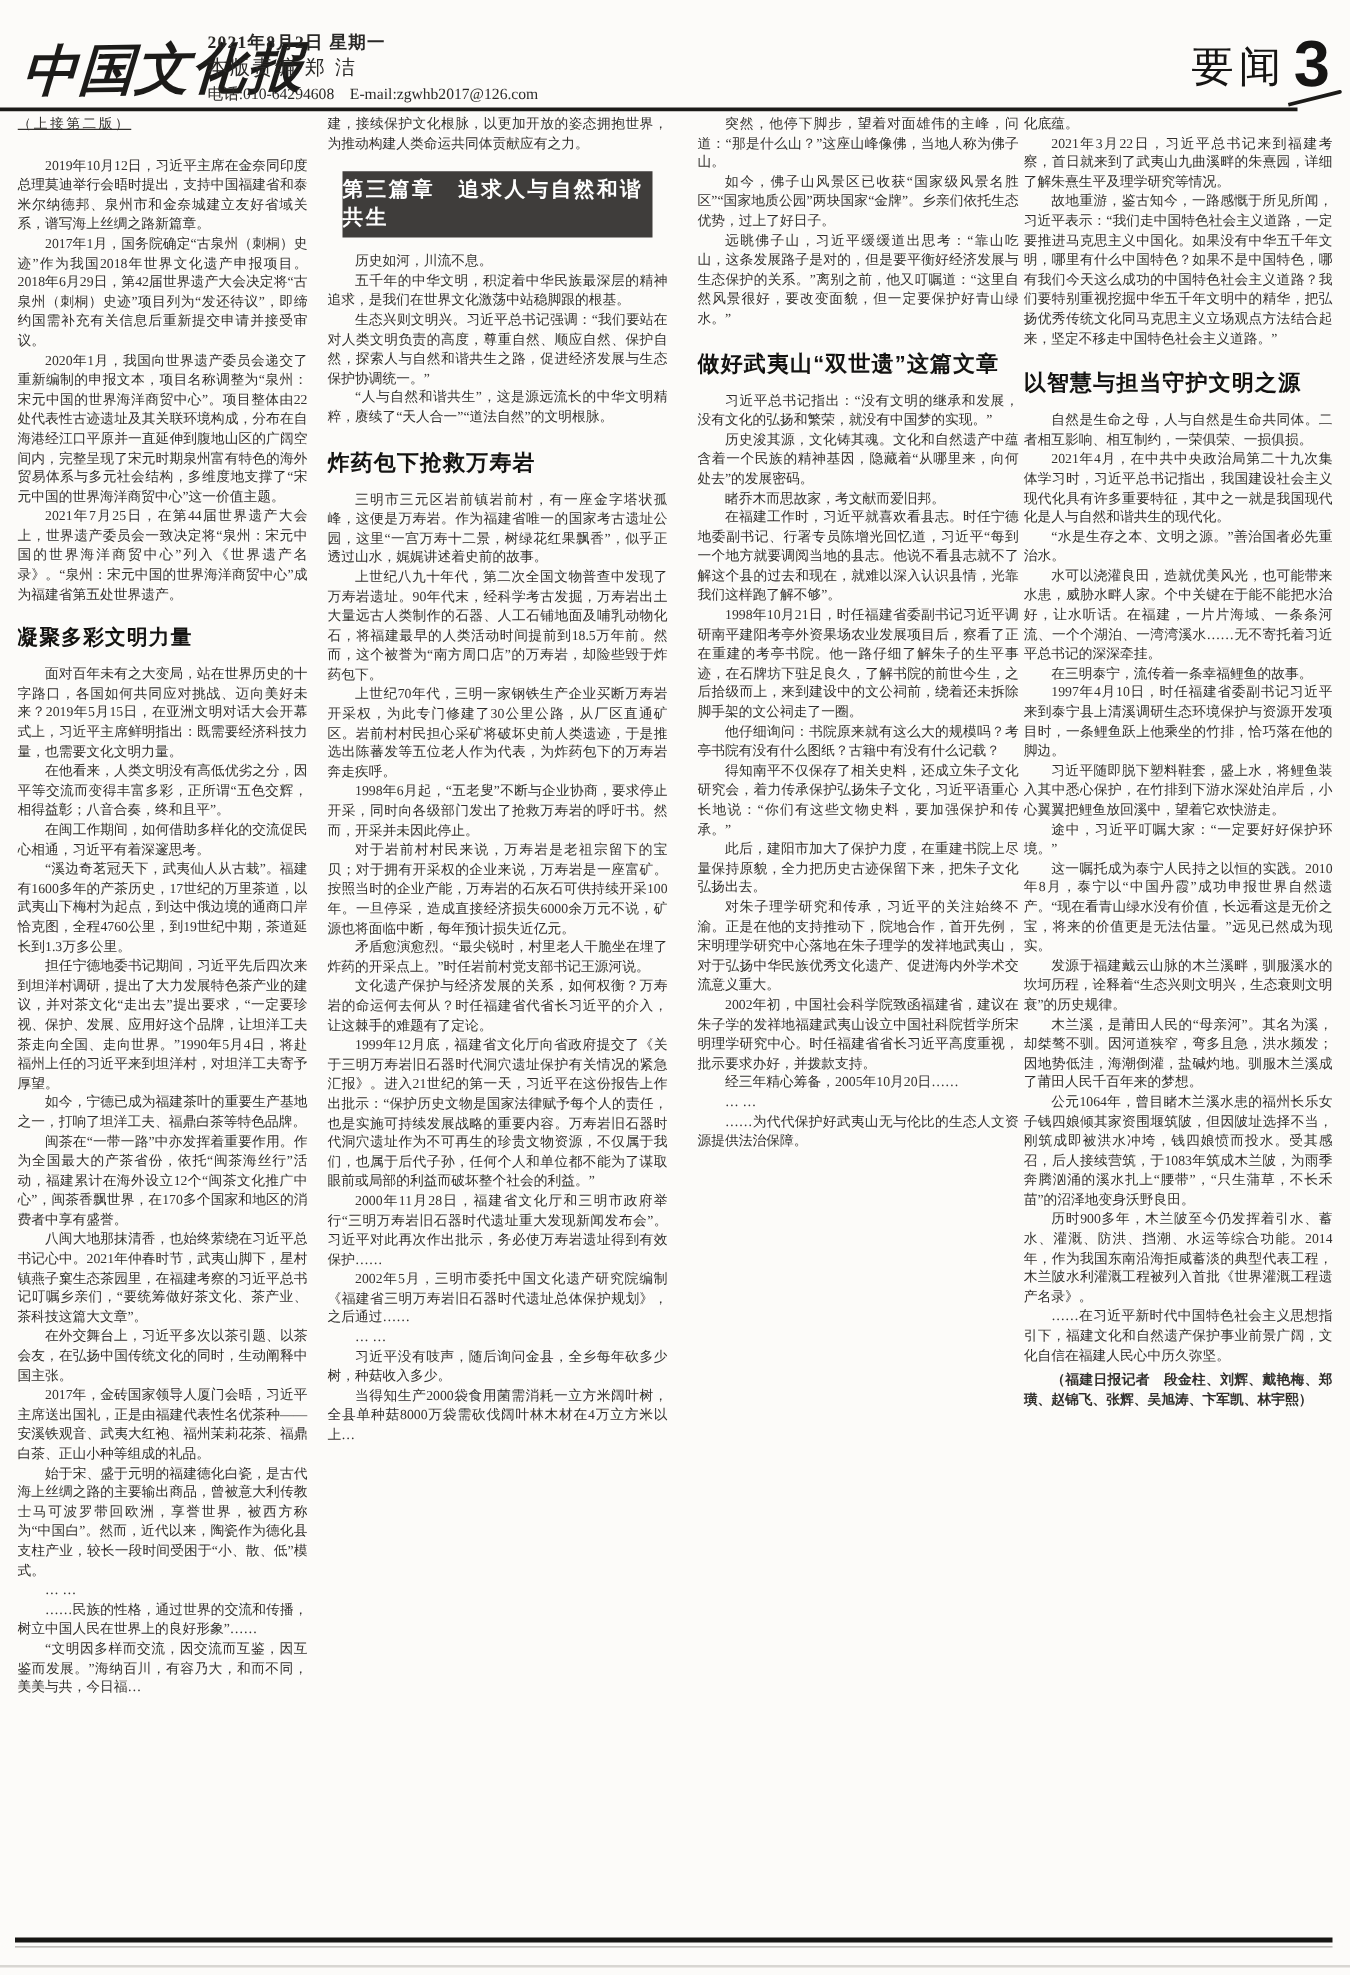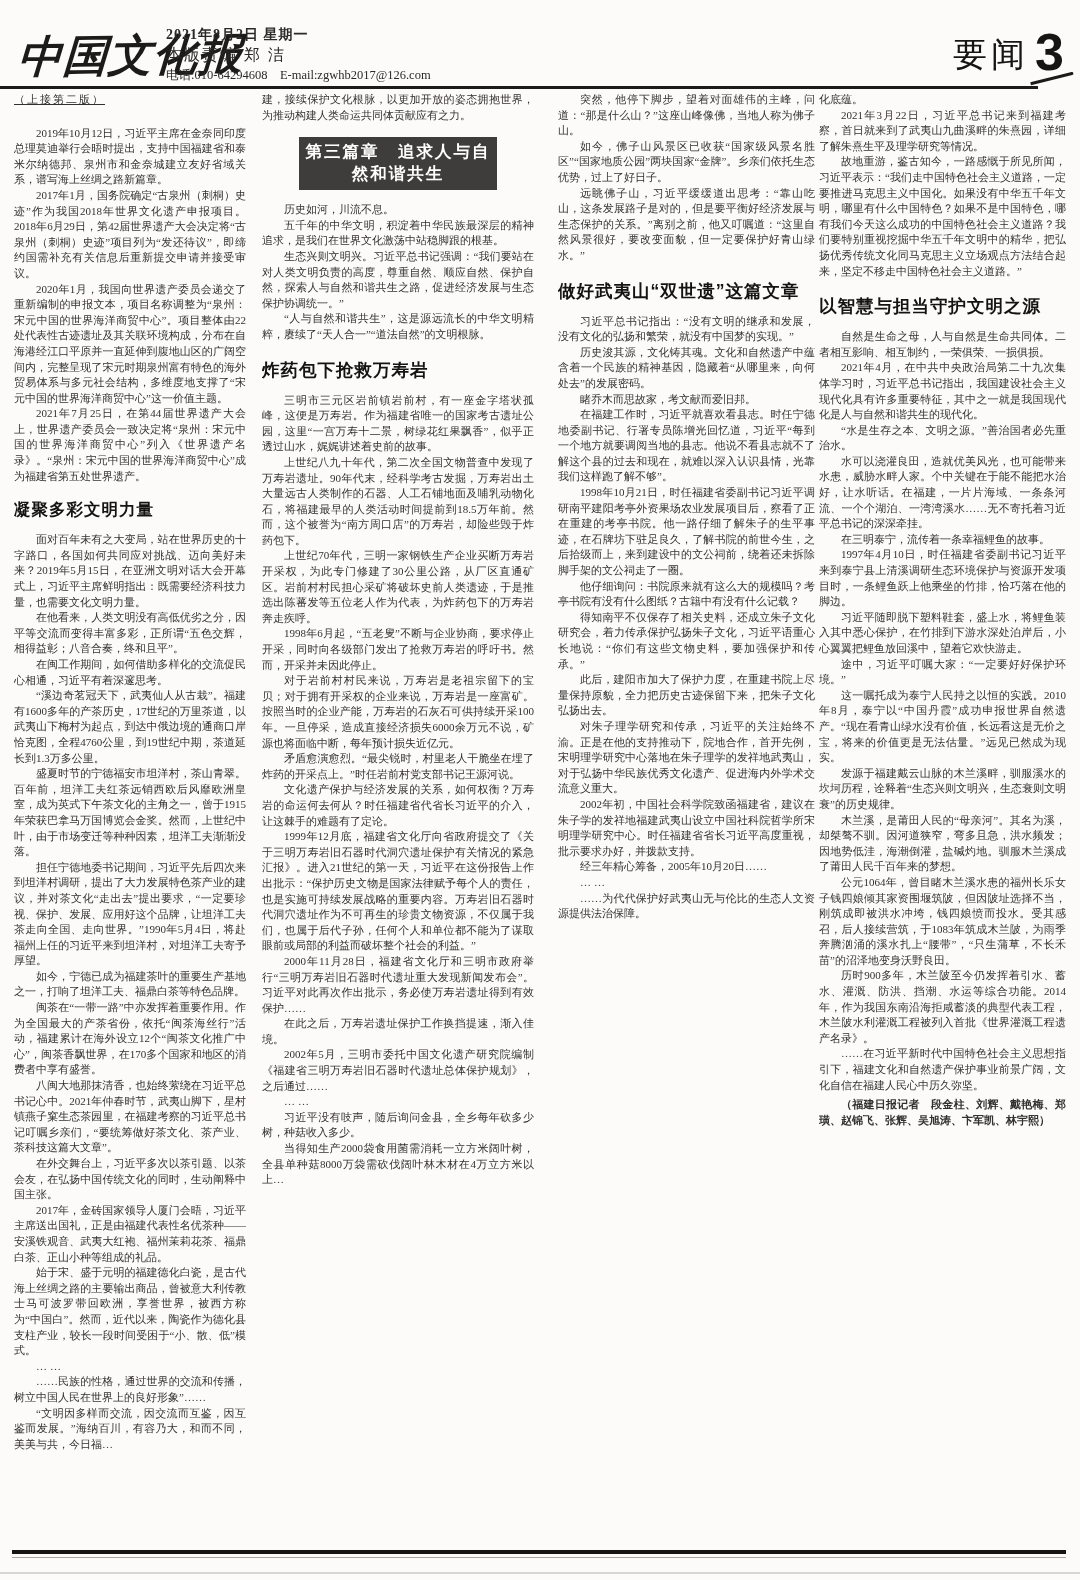--- a/index.html
+++ b/index.html
@@ -51,23 +51,23 @@
   .blk-ellipsis{text-indent:2em;letter-spacing:3px;}
   .blk-credit{text-indent:2em;font-weight:bold;margin-top:4px;}
   .blk-h{
     font-family:"Liberation Sans","DejaVu Sans",sans-serif;
     font-size:17.5px;font-weight:bold;color:#141311;
     text-indent:0;margin:15px 0 11px 0;letter-spacing:1px;text-align:left;
   }
   #c1 .blk-h{font-size:16.5px;}
   .blk-bar{
     font-family:"Liberation Sans","DejaVu Sans",sans-serif;
-    font-weight:bold;text-align:center;
+    font-weight:bold;text-align:left;
     margin:14px auto 12px auto;padding:4px 0 5px 0;
-    font-size:16.5px;letter-spacing:2px;width:198px;
+    font-size:16.5px;letter-spacing:2px;width:248px;
   }
 
   
   .bottom-rule{position:absolute;left:12px;top:1550px;width:1054px;height:0;border-top:4px solid #16151 3;border-top:4px solid #161513;}
   .bottom-rule-thin{position:absolute;left:12px;top:1557px;width:1054px;height:0;border-top:1px solid #a9a7a3;}
   .page-edge{position:absolute;left:0;top:1572px;width:1080px;height:2px;background:#d8d6d2;}
 </style>
 </head>
 <body>
 
@@ -91,21 +91,20 @@
       <p class="blk blk-note">（上接第二版）</p>
       <p class="blk blk-p">2019年10月12日，习近平主席在金奈同印度总理莫迪举行会晤时提出，支持中国福建省和泰米尔纳德邦、泉州市和金奈城建立友好省域关系，谱写海上丝绸之路新篇章。</p>
       <p class="blk blk-p">2017年1月，国务院确定“古泉州（刺桐）史迹”作为我国2018年世界文化遗产申报项目。2018年6月29日，第42届世界遗产大会决定将“古泉州（刺桐）史迹”项目列为“发还待议”，即缔约国需补充有关信息后重新提交申请并接受审议。</p>
       <p class="blk blk-p">2020年1月，我国向世界遗产委员会递交了重新编制的申报文本，项目名称调整为“泉州：宋元中国的世界海洋商贸中心”。项目整体由22处代表性古迹遗址及其关联环境构成，分布在自海港经江口平原并一直延伸到腹地山区的广阔空间内，完整呈现了宋元时期泉州富有特色的海外贸易体系与多元社会结构，多维度地支撑了“宋元中国的世界海洋商贸中心”这一价值主题。</p>
       <p class="blk blk-p">2021年7月25日，在第44届世界遗产大会上，世界遗产委员会一致决定将“泉州：宋元中国的世界海洋商贸中心”列入《世界遗产名录》。“泉州：宋元中国的世界海洋商贸中心”成为福建省第五处世界遗产。</p>
       <h3 class="blk blk-h">凝聚多彩文明力量</h3>
       <p class="blk blk-p">面对百年未有之大变局，站在世界历史的十字路口，各国如何共同应对挑战、迈向美好未来？2019年5月15日，在亚洲文明对话大会开幕式上，习近平主席鲜明指出：既需要经济科技力量，也需要文化文明力量。</p>
       <p class="blk blk-p">在他看来，人类文明没有高低优劣之分，因平等交流而变得丰富多彩，正所谓“五色交辉，相得益彰；八音合奏，终和且平”。</p>
       <p class="blk blk-p">在闽工作期间，如何借助多样化的交流促民心相通，习近平有着深邃思考。</p>
       <p class="blk blk-p">“溪边奇茗冠天下，武夷仙人从古栽”。福建有1600多年的产茶历史，17世纪的万里茶道，以武夷山下梅村为起点，到达中俄边境的通商口岸恰克图，全程4760公里，到19世纪中期，茶道延长到1.3万多公里。</p>
-      <p class="blk blk-p">盛夏时节的宁德福安市坦洋村，茶山青翠。百年前，坦洋工夫红茶远销西欧后风靡欧洲皇室，成为英式下午茶文化的主角之一，曾于1915年荣获巴拿马万国博览会金奖。然而，上世纪中叶，由于市场变迁等种种因素，坦洋工夫渐渐没落。</p>
       <p class="blk blk-p">担任宁德地委书记期间，习近平先后四次来到坦洋村调研，提出了大力发展特色茶产业的建议，并对茶文化“走出去”提出要求，“一定要珍视、保护、发展、应用好这个品牌，让坦洋工夫茶走向全国、走向世界。”1990年5月4日，将赴福州上任的习近平来到坦洋村，对坦洋工夫寄予厚望。</p>
       <p class="blk blk-p">如今，宁德已成为福建茶叶的重要生产基地之一，打响了坦洋工夫、福鼎白茶等特色品牌。</p>
       <p class="blk blk-p">闽茶在“一带一路”中亦发挥着重要作用。作为全国最大的产茶省份，依托“闽茶海丝行”活动，福建累计在海外设立12个“闽茶文化推广中心”，闽茶香飘世界，在170多个国家和地区的消费者中享有盛誉。</p>
       <p class="blk blk-p">八闽大地那抹清香，也始终萦绕在习近平总书记心中。2021年仲春时节，武夷山脚下，星村镇燕子窠生态茶园里，在福建考察的习近平总书记叮嘱乡亲们，“要统筹做好茶文化、茶产业、茶科技这篇大文章”。</p>
       <p class="blk blk-p">在外交舞台上，习近平多次以茶引题、以茶会友，在弘扬中国传统文化的同时，生动阐释中国主张。</p>
       <p class="blk blk-p">2017年，金砖国家领导人厦门会晤，习近平主席送出国礼，正是由福建代表性名优茶种——安溪铁观音、武夷大红袍、福州茉莉花茶、福鼎白茶、正山小种等组成的礼品。</p>
       <p class="blk blk-p">始于宋、盛于元明的福建德化白瓷，是古代海上丝绸之路的主要输出商品，曾被意大利传教士马可波罗带回欧洲，享誉世界，被西方称为“中国白”。然而，近代以来，陶瓷作为德化县支柱产业，较长一段时间受困于“小、散、低”模式。</p>
       <p class="blk blk-ellipsis">……</p>
       <p class="blk blk-p">……民族的性格，通过世界的交流和传播，树立中国人民在世界上的良好形象”……</p>
       <p class="blk blk-p">“文明因多样而交流，因交流而互鉴，因互鉴而发展。”海纳百川，有容乃大，和而不同，美美与共，今日福…</p>
@@ -120,21 +119,20 @@
       <h3 class="blk blk-h">炸药包下抢救万寿岩</h3>
       <p class="blk blk-p">三明市三元区岩前镇岩前村，有一座金字塔状孤峰，这便是万寿岩。作为福建省唯一的国家考古遗址公园，这里“一宫万寿十二景，树绿花红果飘香”，似乎正透过山水，娓娓讲述着史前的故事。</p>
       <p class="blk blk-p">上世纪八九十年代，第二次全国文物普查中发现了万寿岩遗址。90年代末，经科学考古发掘，万寿岩出土大量远古人类制作的石器、人工石铺地面及哺乳动物化石，将福建最早的人类活动时间提前到18.5万年前。然而，这个被誉为“南方周口店”的万寿岩，却险些毁于炸药包下。</p>
       <p class="blk blk-p">上世纪70年代，三明一家钢铁生产企业买断万寿岩开采权，为此专门修建了30公里公路，从厂区直通矿区。岩前村村民担心采矿将破坏史前人类遗迹，于是推选出陈蕃发等五位老人作为代表，为炸药包下的万寿岩奔走疾呼。</p>
       <p class="blk blk-p">1998年6月起，“五老叟”不断与企业协商，要求停止开采，同时向各级部门发出了抢救万寿岩的呼吁书。然而，开采并未因此停止。</p>
       <p class="blk blk-p">对于岩前村村民来说，万寿岩是老祖宗留下的宝贝；对于拥有开采权的企业来说，万寿岩是一座富矿。按照当时的企业产能，万寿岩的石灰石可供持续开采100年。一旦停采，造成直接经济损失6000余万元不说，矿源也将面临中断，每年预计损失近亿元。</p>
       <p class="blk blk-p">矛盾愈演愈烈。“最尖锐时，村里老人干脆坐在埋了炸药的开采点上。”时任岩前村党支部书记王源河说。</p>
       <p class="blk blk-p">文化遗产保护与经济发展的关系，如何权衡？万寿岩的命运何去何从？时任福建省代省长习近平的介入，让这棘手的难题有了定论。</p>
       <p class="blk blk-p">1999年12月底，福建省文化厅向省政府提交了《关于三明万寿岩旧石器时代洞穴遗址保护有关情况的紧急汇报》。进入21世纪的第一天，习近平在这份报告上作出批示：“保护历史文物是国家法律赋予每个人的责任，也是实施可持续发展战略的重要内容。万寿岩旧石器时代洞穴遗址作为不可再生的珍贵文物资源，不仅属于我们，也属于后代子孙，任何个人和单位都不能为了谋取眼前或局部的利益而破坏整个社会的利益。”</p>
       <p class="blk blk-p">2000年11月28日，福建省文化厅和三明市政府举行“三明万寿岩旧石器时代遗址重大发现新闻发布会”。习近平对此再次作出批示，务必使万寿岩遗址得到有效保护……</p>
-      <p class="blk blk-p">在此之后，万寿岩遗址保护工作换挡提速，渐入佳境。</p>
       <p class="blk blk-p">2002年5月，三明市委托中国文化遗产研究院编制《福建省三明万寿岩旧石器时代遗址总体保护规划》，之后通过……</p>
       <p class="blk blk-ellipsis">……</p>
       <p class="blk blk-p">习近平没有吱声，随后询问金县，全乡每年砍多少树，种菇收入多少。</p>
       <p class="blk blk-p">当得知生产2000袋食用菌需消耗一立方米阔叶树，全县单种菇8000万袋需砍伐阔叶林木材在4万立方米以上…</p>
     </div>
   <div id="c3" class="col">
       <p class="blk blk-p">突然，他停下脚步，望着对面雄伟的主峰，问道：“那是什么山？”这座山峰像佛，当地人称为佛子山。</p>
       <p class="blk blk-p">如今，佛子山风景区已收获“国家级风景名胜区”“国家地质公园”两块国家“金牌”。乡亲们依托生态优势，过上了好日子。</p>
       <p class="blk blk-p">远眺佛子山，习近平缓缓道出思考：“靠山吃山，这条发展路子是对的，但是要平衡好经济发展与生态保护的关系。”离别之前，他又叮嘱道：“这里自然风景很好，要改变面貌，但一定要保护好青山绿水。”</p>
       <h3 class="blk blk-h">做好武夷山“双世遗”这篇文章</h3>

